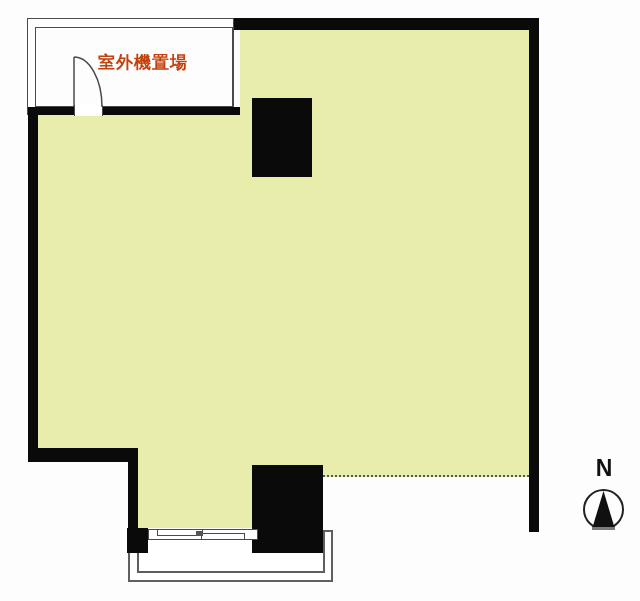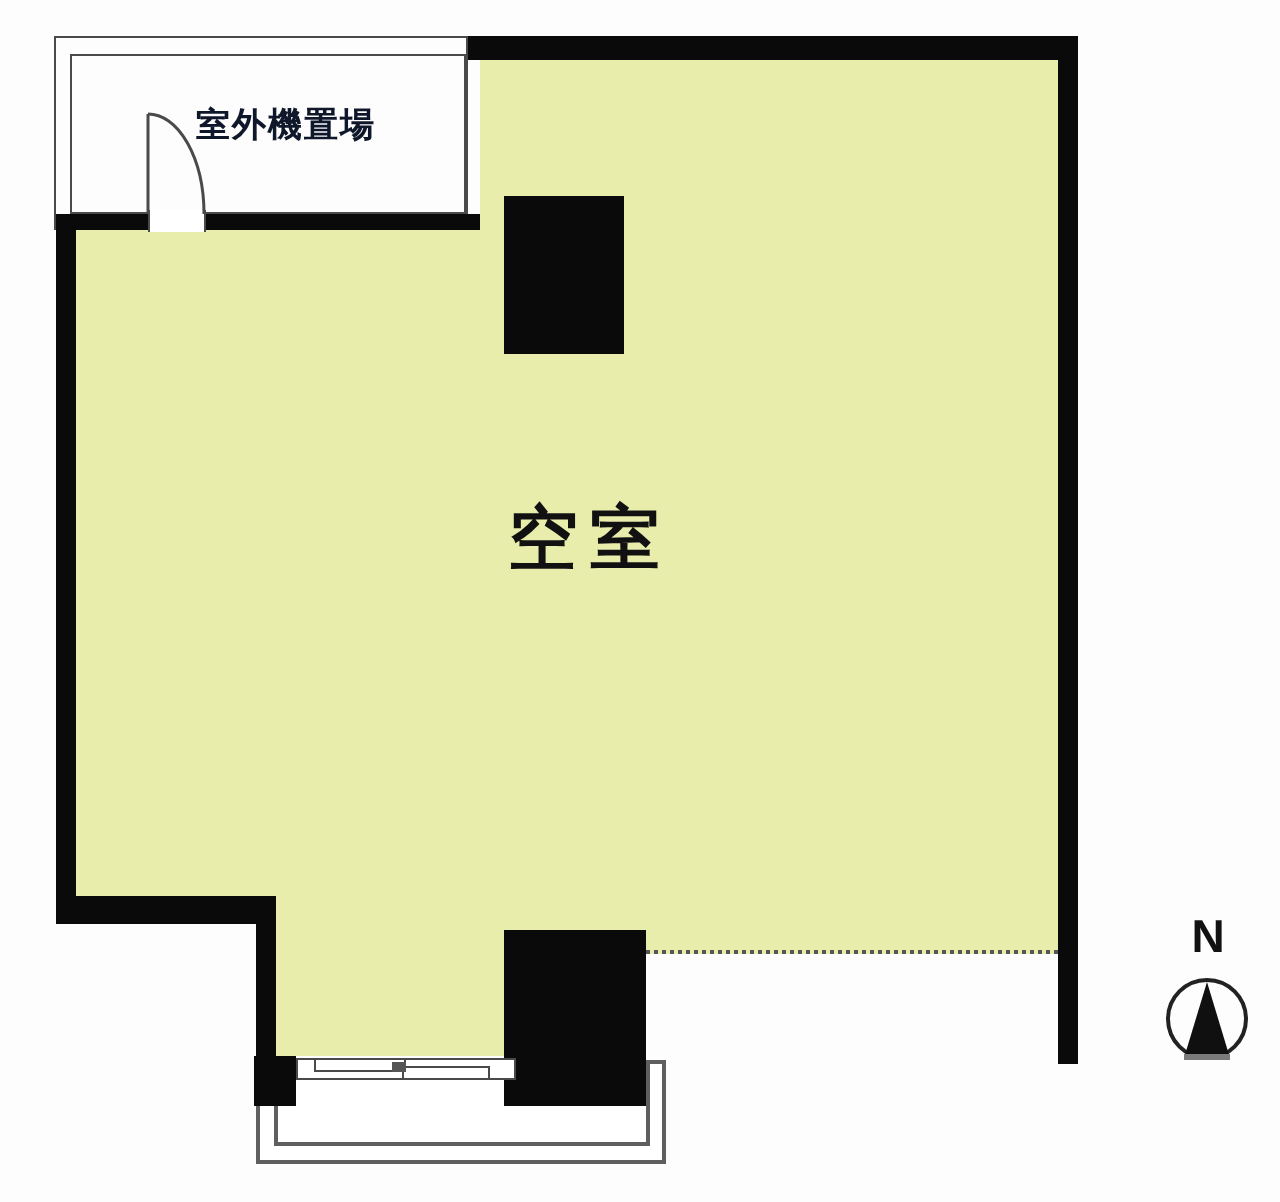--- a/index.html
+++ b/index.html
@@ -43,21 +43,21 @@
   .slide-track {
     position: absolute;
     left: 148px; top: 529px; width: 110px; height: 11px;
     background: #ffffff; border: 1px solid #4a4a4a;
   }
   .slide-panel { position: absolute; background: #ffffff; border: 1px solid #4a4a4a; }
   .slide-tick { position: absolute; left: 196px; top: 531px; width: 7px; height: 5px; background: #555; }
   .label-outdoor {
     position: absolute;
     left: 98px; top: 51px; width: 120px;
-    font-size: 17px; font-weight: bold; color: #0f172a;
+    font-size: 17px; font-weight: bold; color: #c2410c;
     letter-spacing: 1px; white-space: nowrap;
   }
   .label-room {
     position: absolute;
     left: 150px; top: 250px; width: 290px;
     text-align: center; color: #111;
   }
   .label-room .status { font-size: 35px; font-weight: bold; letter-spacing: 6px; line-height: 1.15; }
   .label-room .area { font-size: 28px; font-weight: bold; letter-spacing: 1px; line-height: 1.15; }
   .compass-n {
@@ -116,21 +116,20 @@
   <div class="slide-track"></div>
   <div class="slide-panel" style="left:157px; top:529px; width:46px; height:7px;"></div>
   <div class="slide-panel" style="left:201px; top:533px; width:44px; height:7px;"></div>
   <div class="slide-tick"></div>
 
   <div class="dotted-line"></div>
 
   <div class="label-outdoor">室外機置場</div>
 
   <div class="label-room">
-    <div class="status">空室</div>
   </div>
 
   <div class="compass-n">N</div>
   <div class="compass-circle"></div>
   <div class="compass-needle"></div>
   <div class="compass-base"></div>
 
 </div>
 
 </body></html>

